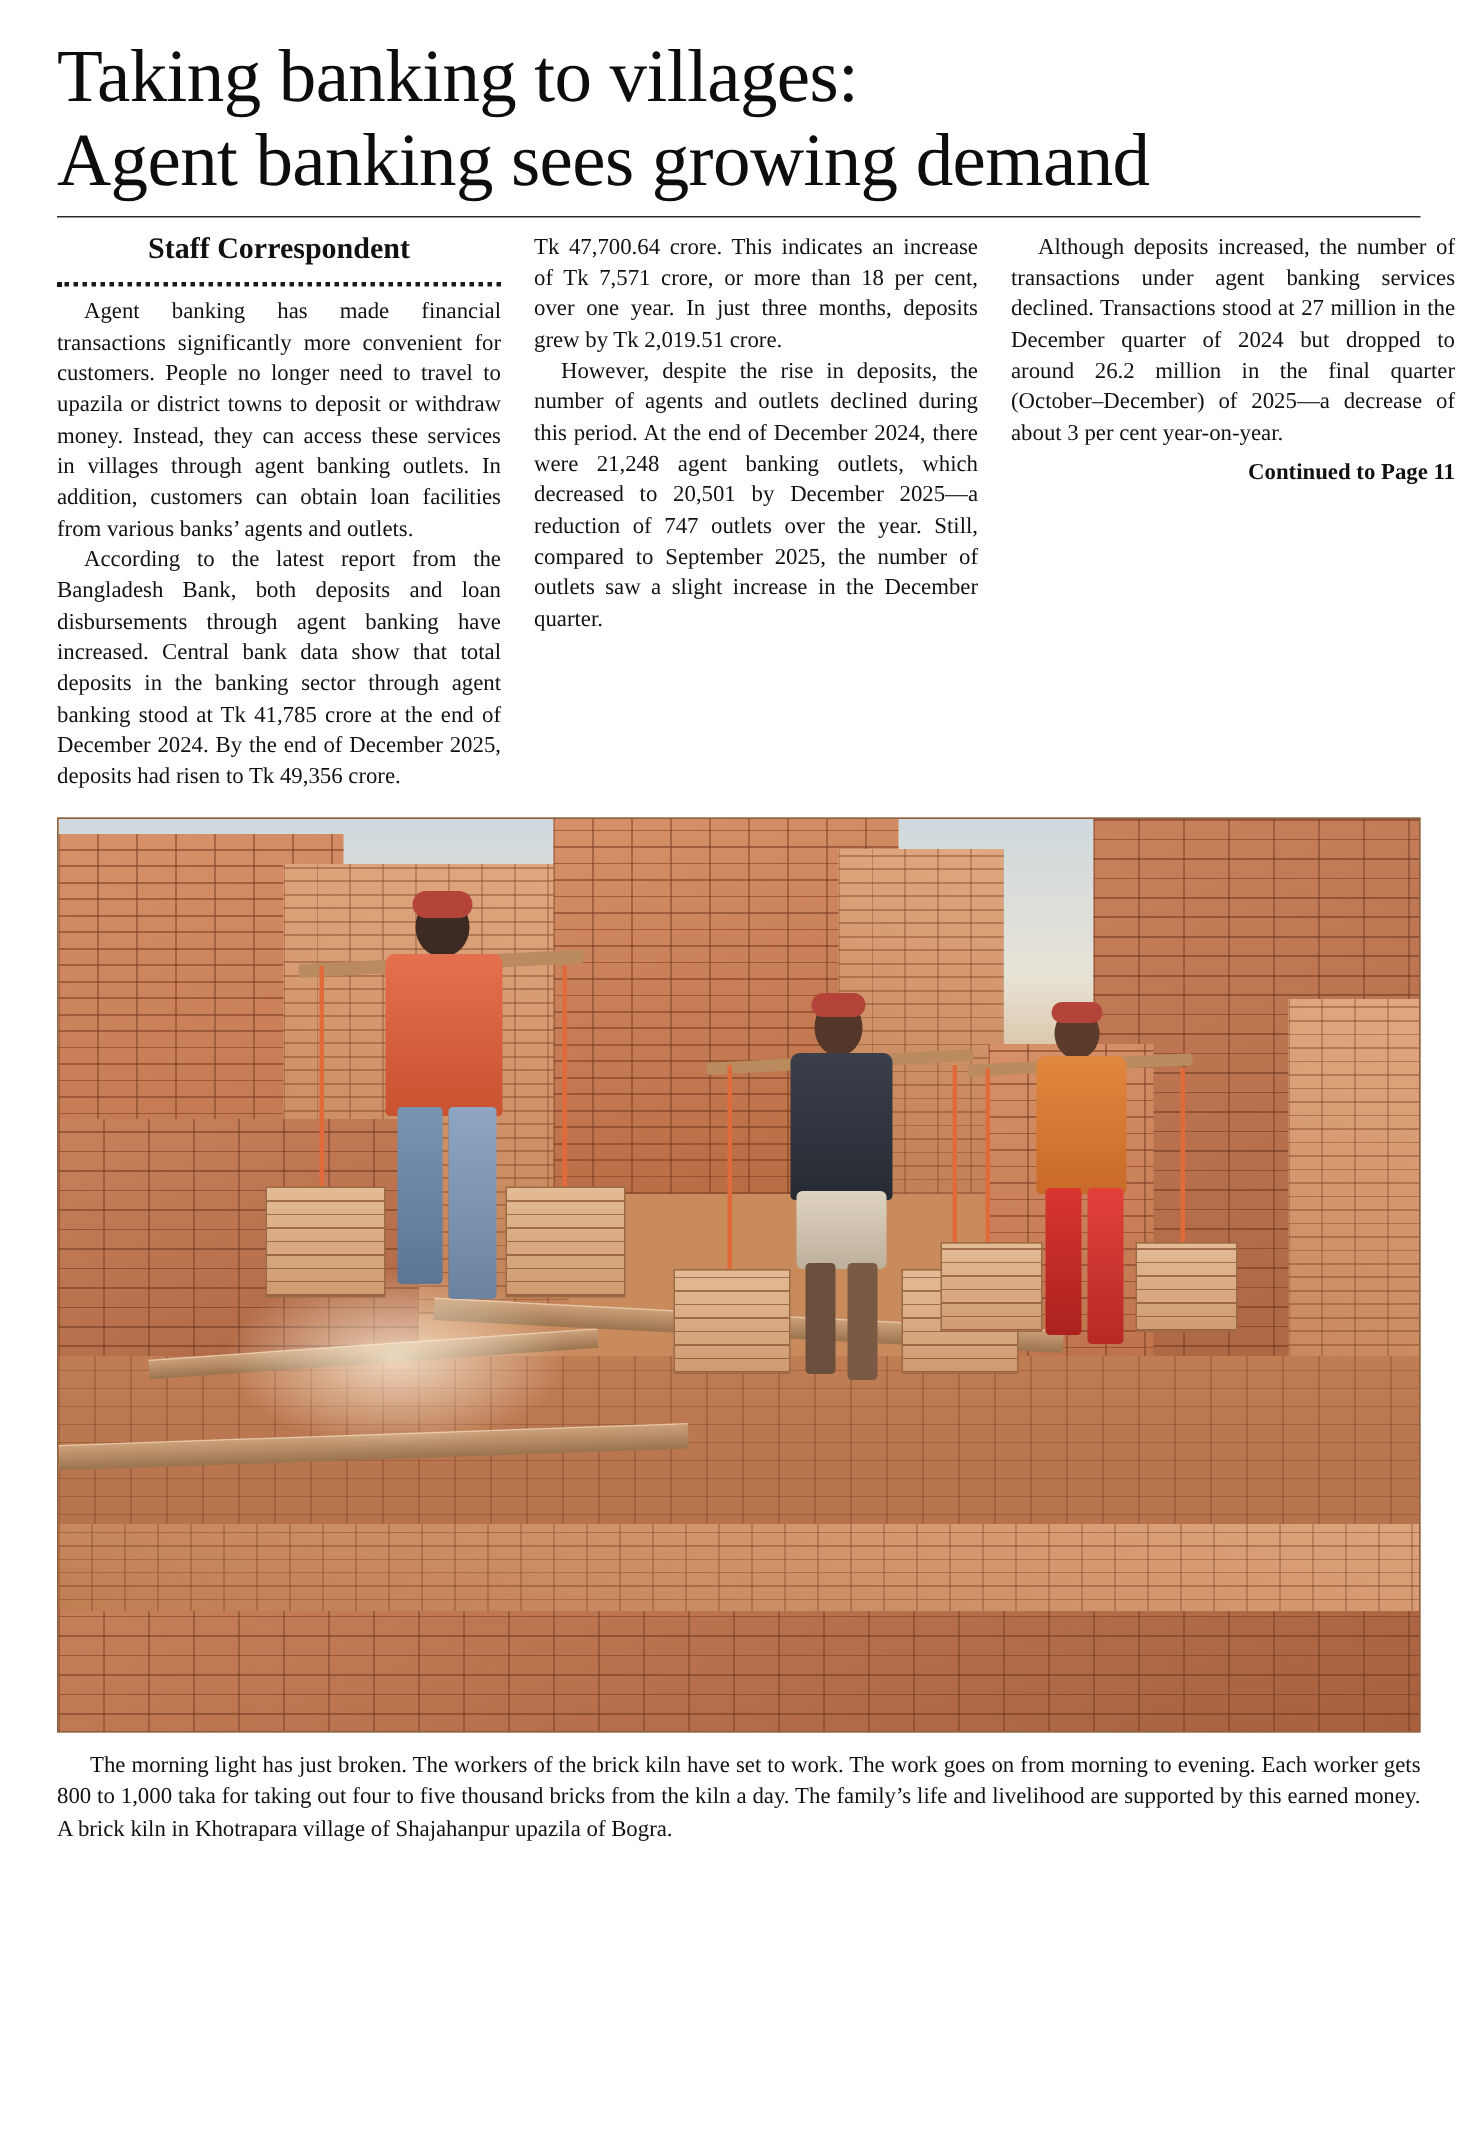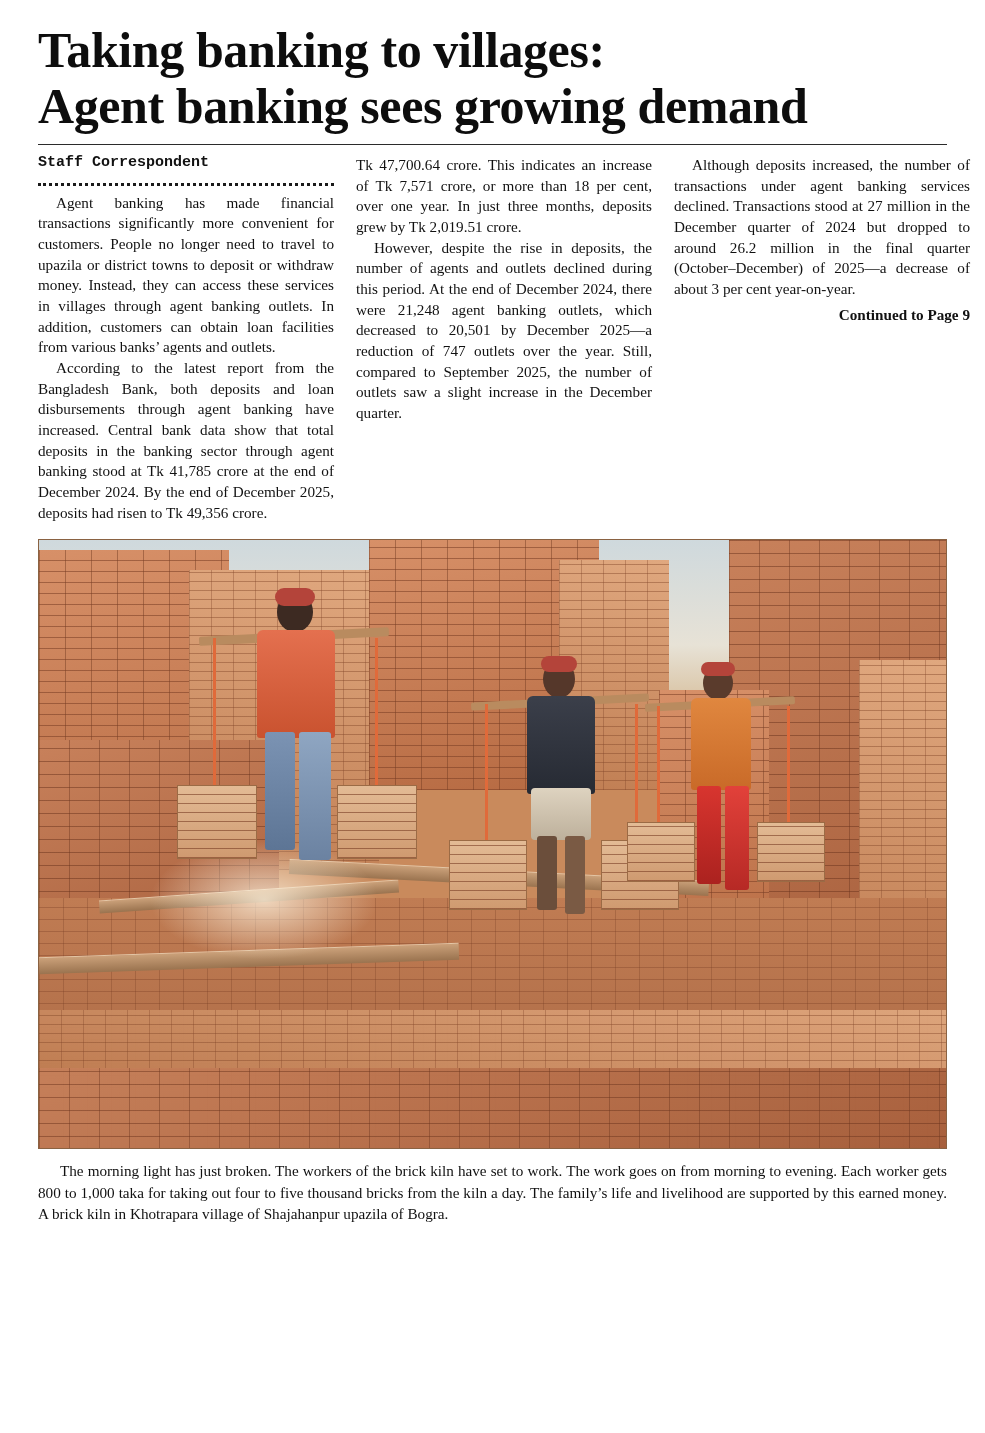--- a/index.html
+++ b/index.html
@@ -25,44 +25,45 @@
   .headline {
     font-family: "Liberation Serif", serif;
     font-weight: 400;
     font-size: 50px;
     line-height: 1.12;
     letter-spacing: -0.4px;
     color: #0d0d0d;
     margin: 0 0 6px 0;
     padding: 0;
   }
-  .headline .l1, .headline .l2 { display: block; white-space: nowrap; font-weight: bold; }
+  .headline .l1, .headline .l2 { display: block; white-space: nowrap; }
 
   .rule-under-head {
     border: 0;
     border-top: 1px solid #2b2b2b;
     margin: 10px 0 10px 0;
   }
 
   
   .cols {
     display: flex;
     gap: 22px;
     width: 100%;
   }
   .col {
     width: 296px;
     flex: 0 0 296px;
   }
   .byline {
-    font-family: Liberation Mono, monospace;
+    font-family: Liberation Serif, serif;
     font-weight: bold;
-    font-size: 15px;
+    font-size: 20px;
     line-height: 1.1;
     margin: 0 0 3px 0;
+    text-align: center;
   }
   .dotted {
     height: 8px;
     margin: 0 0 7px 0;
     border-bottom: 3px dotted #1a1a1a;
     width: 100%;
   }
   p.body {
     font-family: "Liberation Serif", serif;
     font-size: 15.2px;
@@ -191,21 +192,21 @@
       <p class="body">According to the latest report from the Bangladesh Bank, both deposits and loan disbursements through agent banking have increased. Central bank data show that total deposits in the banking sector through agent banking stood at Tk 41,785 crore at the end of December 2024. By the end of December 2025, deposits had risen to Tk 49,356 crore.</p>
     </div>
 
     <div class="col">
       <p class="body" style="text-indent:0">Tk 47,700.64 crore. This indicates an increase of Tk 7,571 crore, or more than 18 per cent, over one year. In just three months, deposits grew by Tk 2,019.51 crore.</p>
       <p class="body">However, despite the rise in deposits, the number of agents and outlets declined during this period. At the end of December 2024, there were 21,248 agent banking outlets, which decreased to 20,501 by December 2025—a reduction of 747 outlets over the year. Still, compared to September 2025, the number of outlets saw a slight increase in the December quarter.</p>
     </div>
 
     <div class="col">
       <p class="body">Although deposits increased, the number of transactions under agent banking services declined. Transactions stood at 27 million in the December quarter of 2024 but dropped to around 26.2 million in the final quarter (October–December) of 2025—a decrease of about 3 per cent year-on-year.</p>
-      <div class="continued">Continued to Page 9</div>
+      <div class="continued">Continued to Page 11</div>
     </div>
   </div>
 
   <div class="photo-wrap">
     <div class="photo" aria-label="Brick kiln workers carrying bricks on shoulder yokes over wooden planks">
       <div class="sky"></div>
 
       <div class="stack bricks-a" style="left:0;top:10px;width:190px;height:330px;"></div>
       <div class="stack bricks-c" style="left:150px;top:30px;width:190px;height:300px;"></div>
       <div class="stack bricks-b" style="left:0;top:200px;width:240px;height:230px;"></div>

